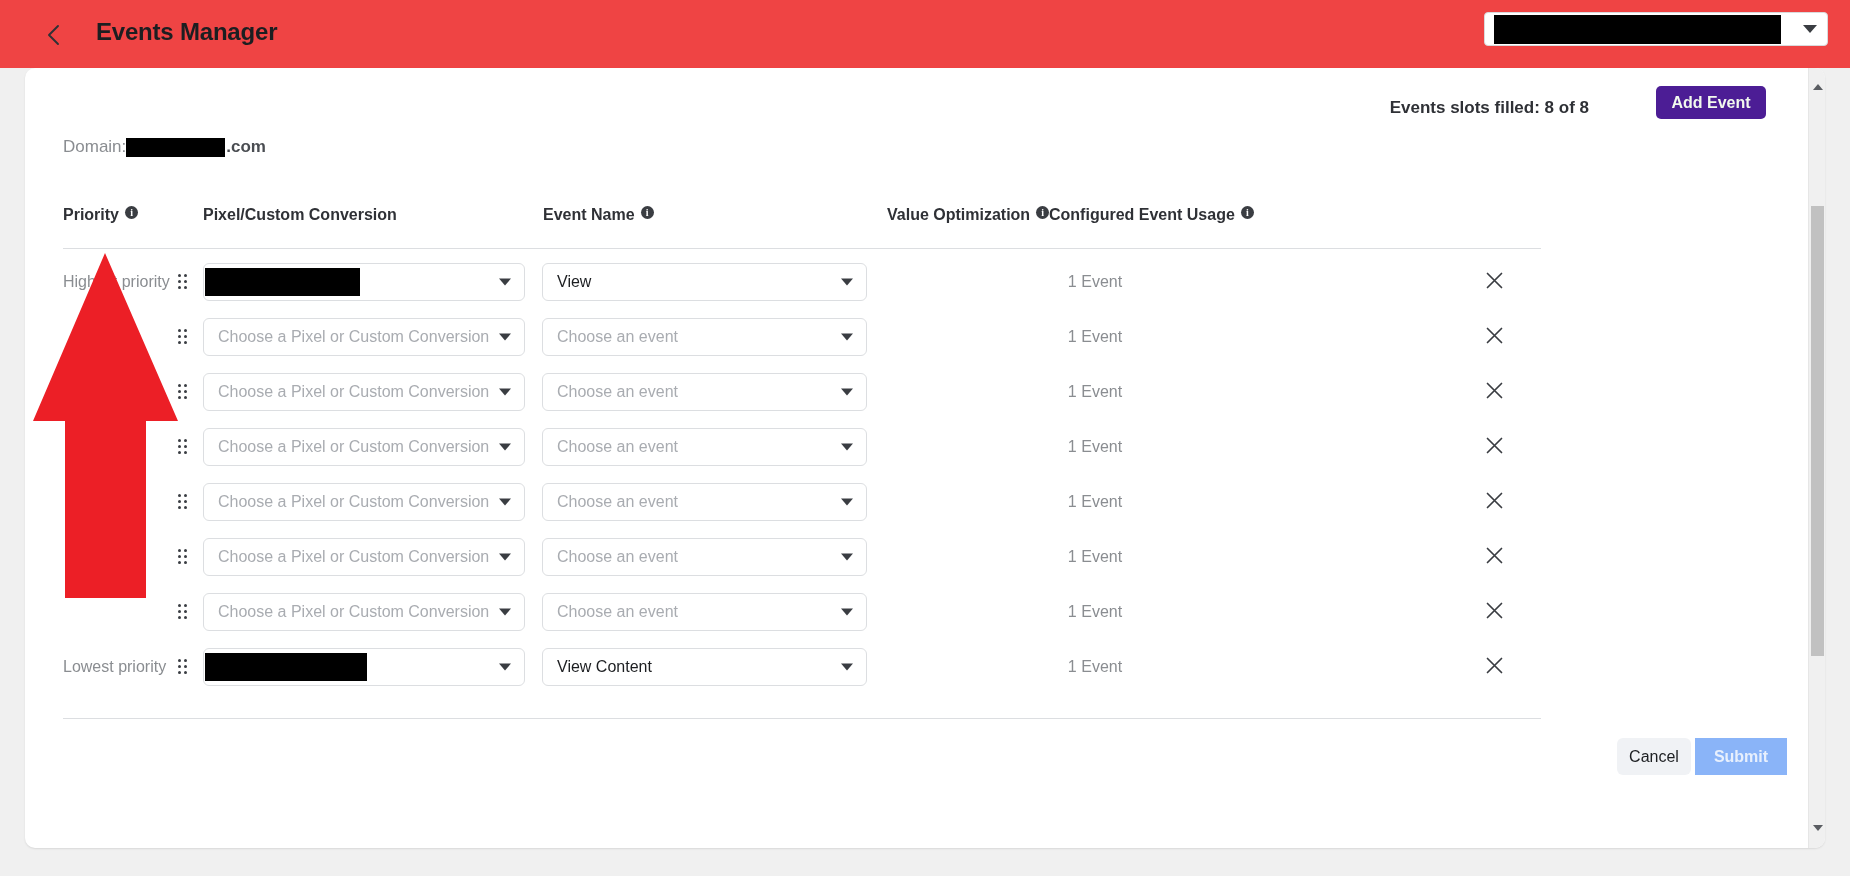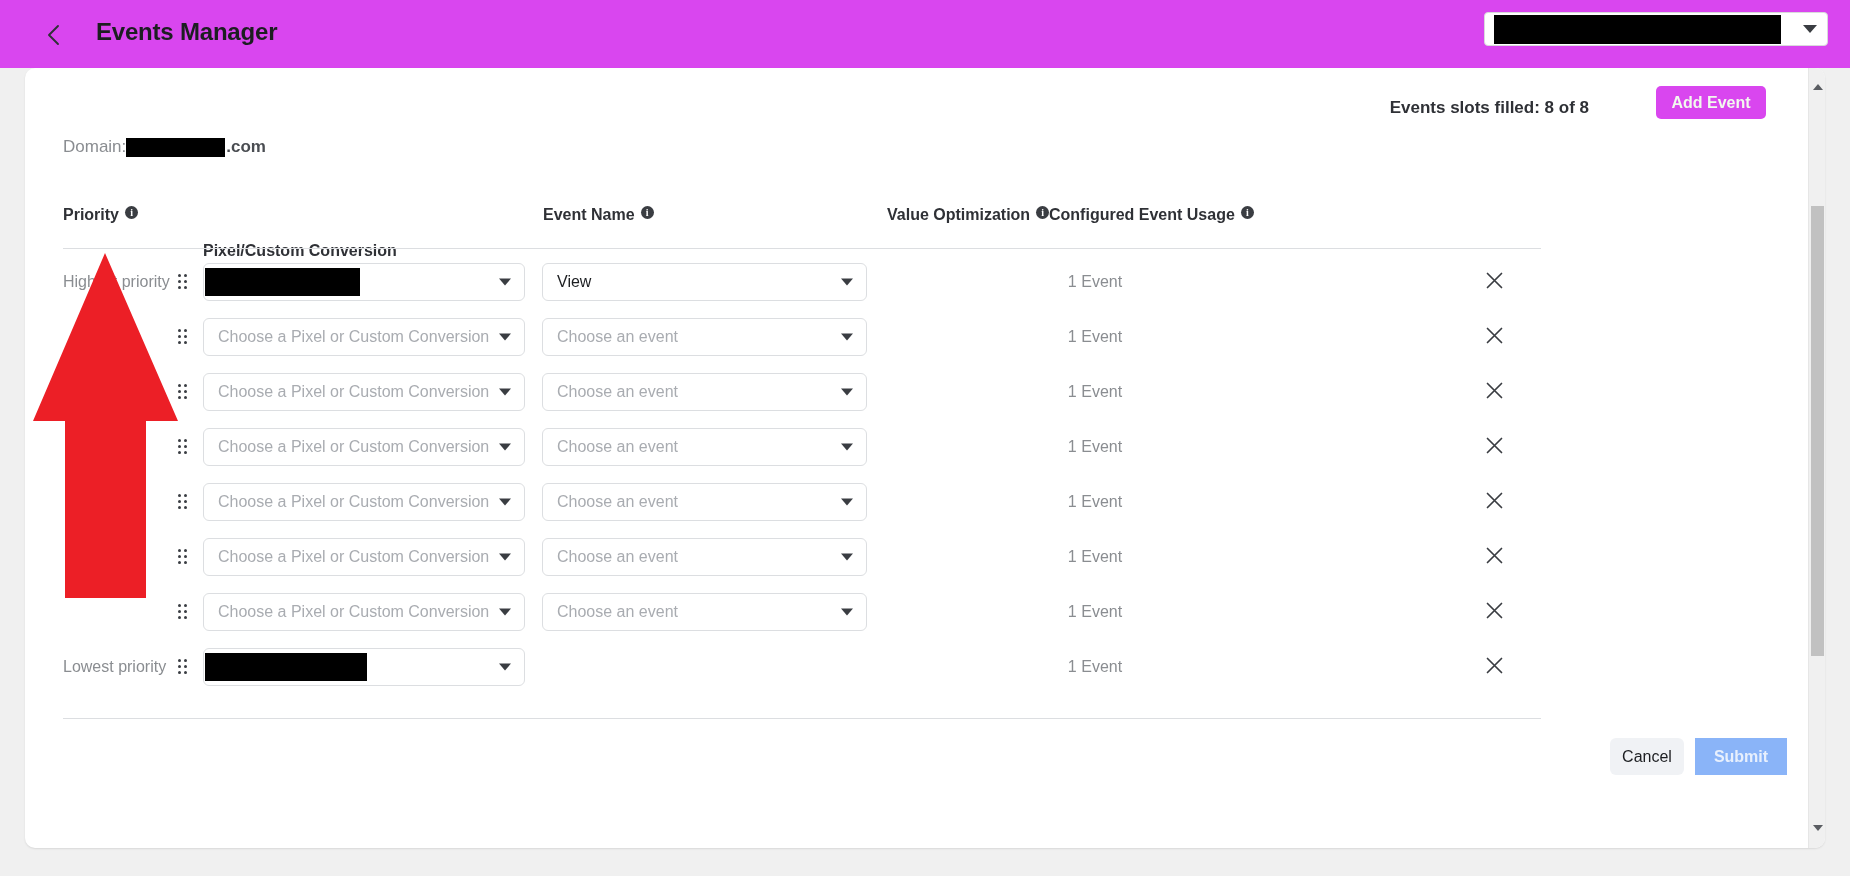--- a/index.html
+++ b/index.html
@@ -7,21 +7,21 @@
     width: 1850px; height: 876px;
     background: #f0f0f0;
     font-family: "Liberation Sans", sans-serif;
     overflow: hidden;
   }
   .page { position: relative; width: 1850px; height: 876px; background: #f0f0f0; }
 
   
   .topbar {
     position: absolute; left: 0; top: 0; width: 1850px; height: 68px;
-    background: #d946ef;
+    background: #ef4444;
   }
   .back-btn {
     position: absolute; left: 36px; top: 17px;
     width: 36px; height: 36px;
     display: flex; align-items: center; justify-content: center;
     cursor: pointer; background: transparent; border: none;
   }
   .back-btn svg { display: block; }
   .app-title {
     position: absolute; left: 96px; top: 18px;
@@ -82,21 +82,21 @@
   
   .table-head {
     position: absolute; left: 0; top: 122px; width: 1800px; height: 60px;
   }
   .th {
     position: absolute; top: 16px;
     font-size: 16px; font-weight: 700; color: #2f3136;
     display: flex; align-items: flex-start; gap: 6px; white-space: nowrap;
   }
   .th-priority { left: 38px; }
-  .th-pixel { left: 178px; margin-top: 36px; }
+  .th-pixel { left: 178px; }
   .th-event { left: 518px; }
   .th-value { left: 862px; }
   .th-usage { left: 1024px; }
 
   .info-icon {
     width: 13px; height: 13px; border-radius: 50%;
     background: #3a3d42; color: #ffffff;
     font-size: 10px; font-weight: 700; font-style: normal;
     display: inline-flex; align-items: center; justify-content: center;
     line-height: 1; font-family: "Liberation Serif", serif;
@@ -161,21 +161,21 @@
     cursor: pointer; display: flex; align-items: center; justify-content: center;
   }
 
   .foot-divider {
     position: absolute; left: 38px; top: 650px; width: 1478px; height: 1px;
     background: #dcdee1;
   }
 
   .footer-actions {
     position: absolute; right: 38px; top: 670px;
-    display: flex; align-items: flex-end; gap: 11px;
+    display: flex; align-items: flex-end; gap: 4px;
   }
   .btn-cancel {
     width: 74px; height: 37px; border: none; border-radius: 6px;
     background: #f0f2f5; color: #1c1e21;
     font-size: 16px; font-family: "Liberation Sans", sans-serif;
     cursor: pointer;
   }
   .btn-submit {
     width: 92px; height: 37px; border: none; border-radius: 0;
     background: #8ab4f8; color: #e8f0fd;
@@ -241,21 +241,21 @@
   <div class="card">
 
     <div class="domain-line">
       <span class="domain-label">Domain:</span>
       <span class="domain-redaction"></span>
       <span class="domain-tld">.com</span>
     </div>
 
     <div class="slots-text">Events slots filled: 8 of 8</div>
 
-    <button class="add-event-btn" style="background: #d946ef;">Add Event</button>
+    <button class="add-event-btn" style="background: #4c1d95;">Add Event</button>
 
     <div class="table-head">
       <div class="th th-priority">
         <span>Priority</span>
         <i class="info-icon">i</i>
       </div>
       <div class="th th-pixel">
         <span>Pixel/Custom Conversion</span>
       </div>
       <div class="th th-event">
@@ -509,20 +509,24 @@
             <i></i>
             <i></i>
             <i></i>
     </div>
 
     <div class="select select-pixel">
       <span class="select-redaction" style="width:162px"></span>
       <span class="select-caret"></span>
     </div>
 
+    <div class="select select-event">
+      <span class="select-value">View Content</span>
+      <span class="select-caret"></span>
+    </div>
 
     <div class="usage-cell">1 Event</div>
 
     <button class="remove-btn">
       <span>
         <svg width="19" height="19" viewBox="0 0 19 19" fill="none">
           <path d="M2.5 2.5 L16.5 16.5 M16.5 2.5 L2.5 16.5" stroke="#3a3d42" stroke-width="1.7" stroke-linecap="round"></path>
         </svg>
       </span>
     </button>

